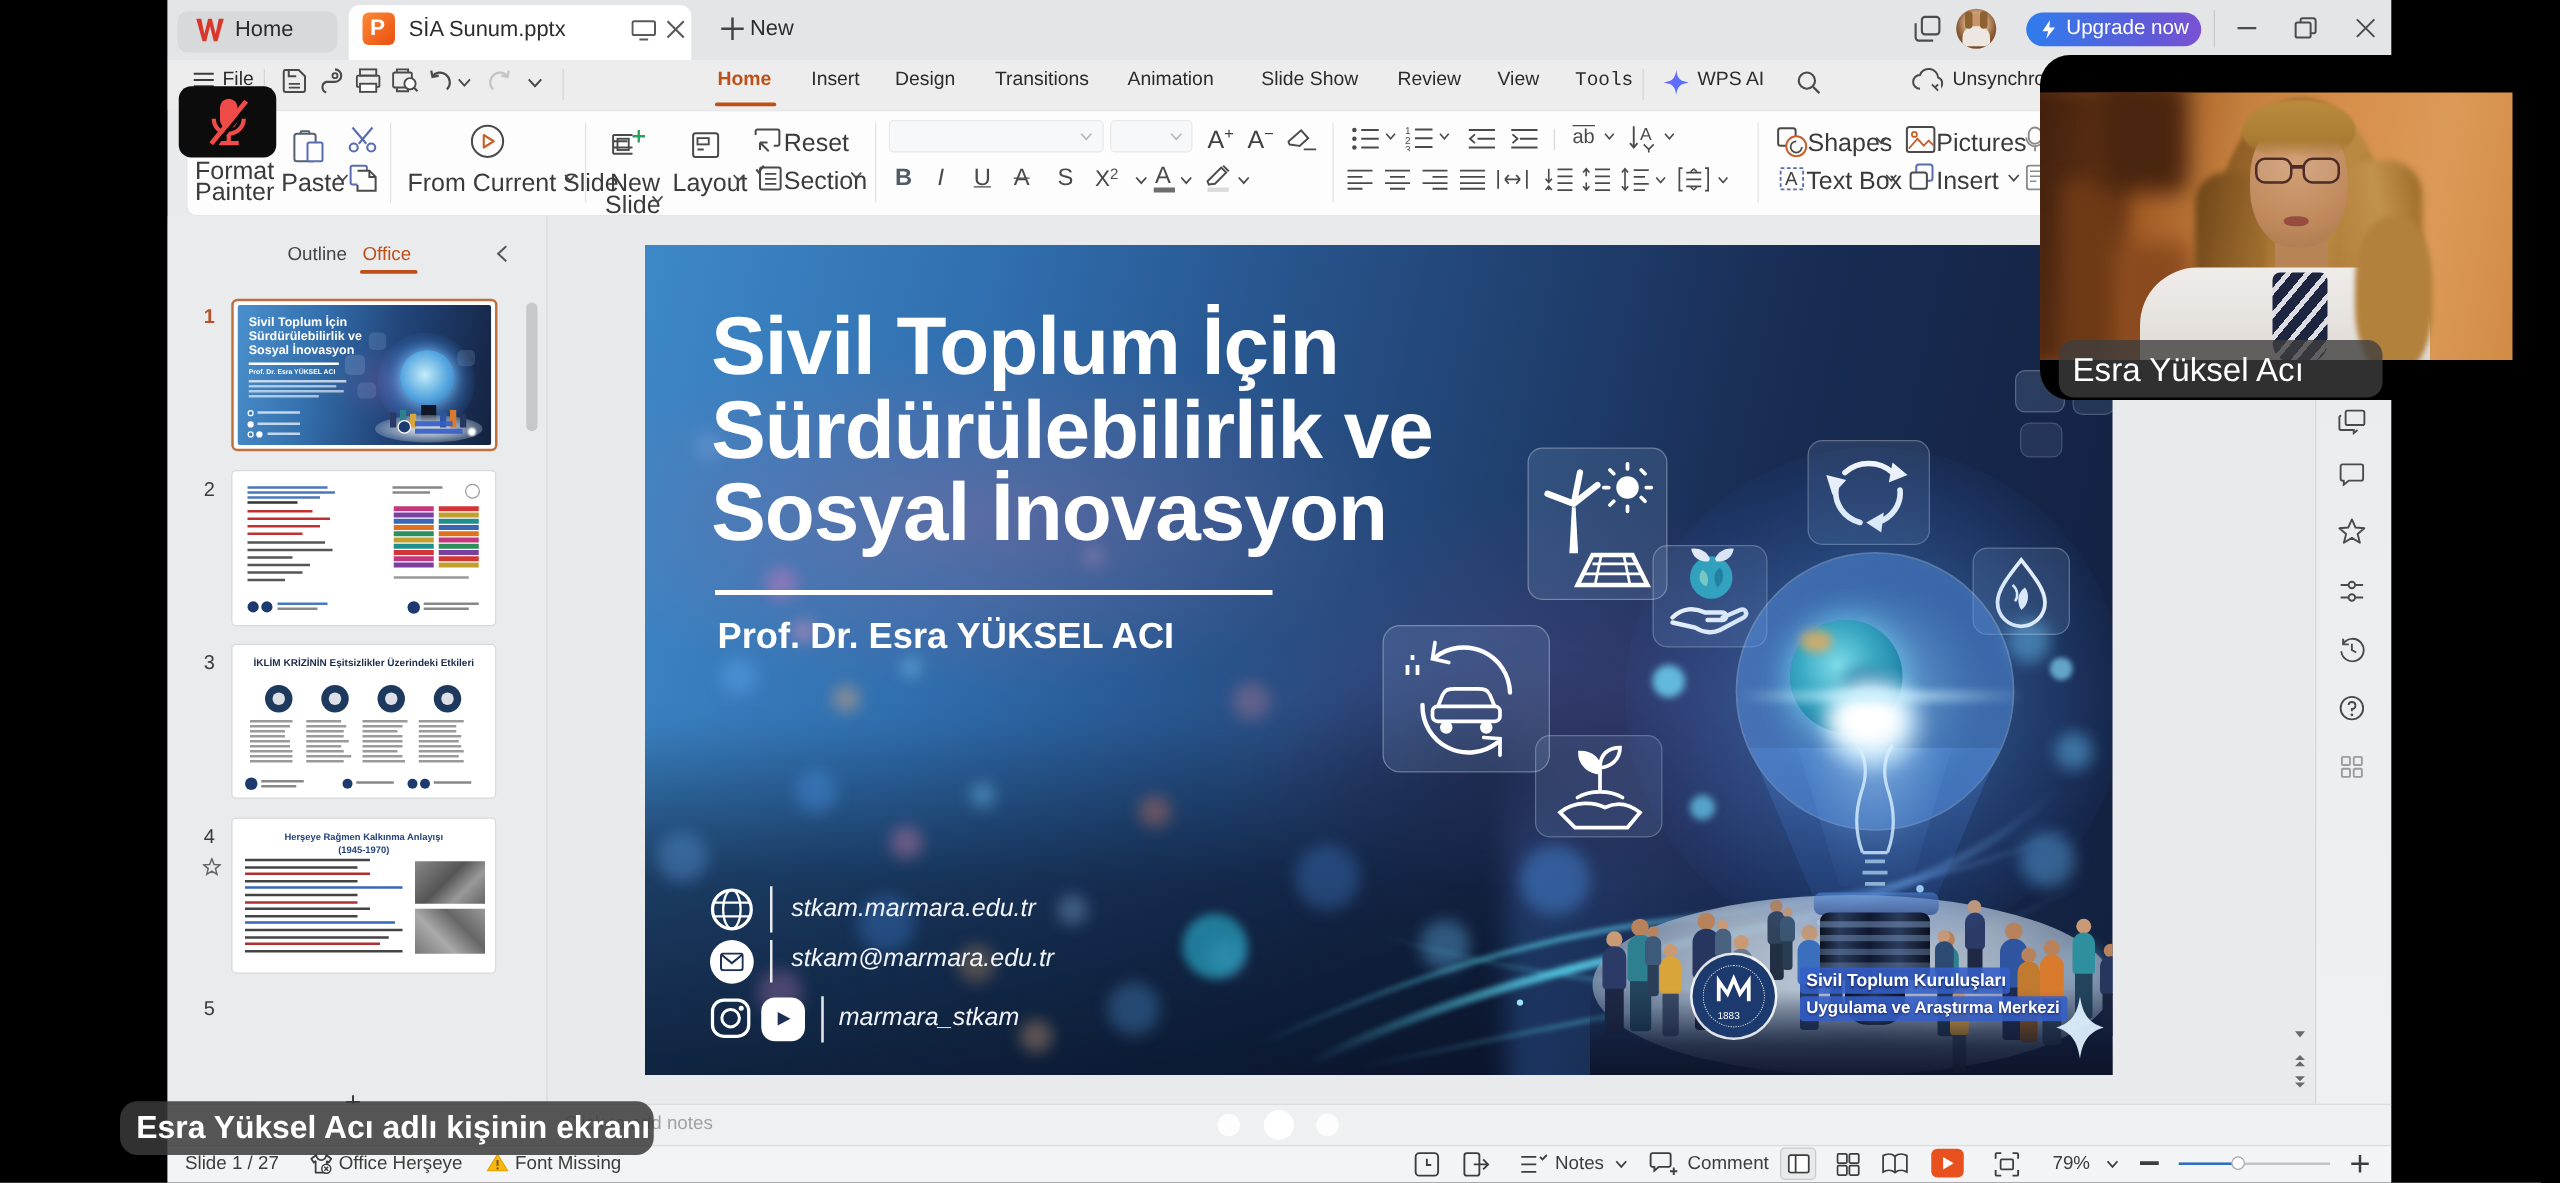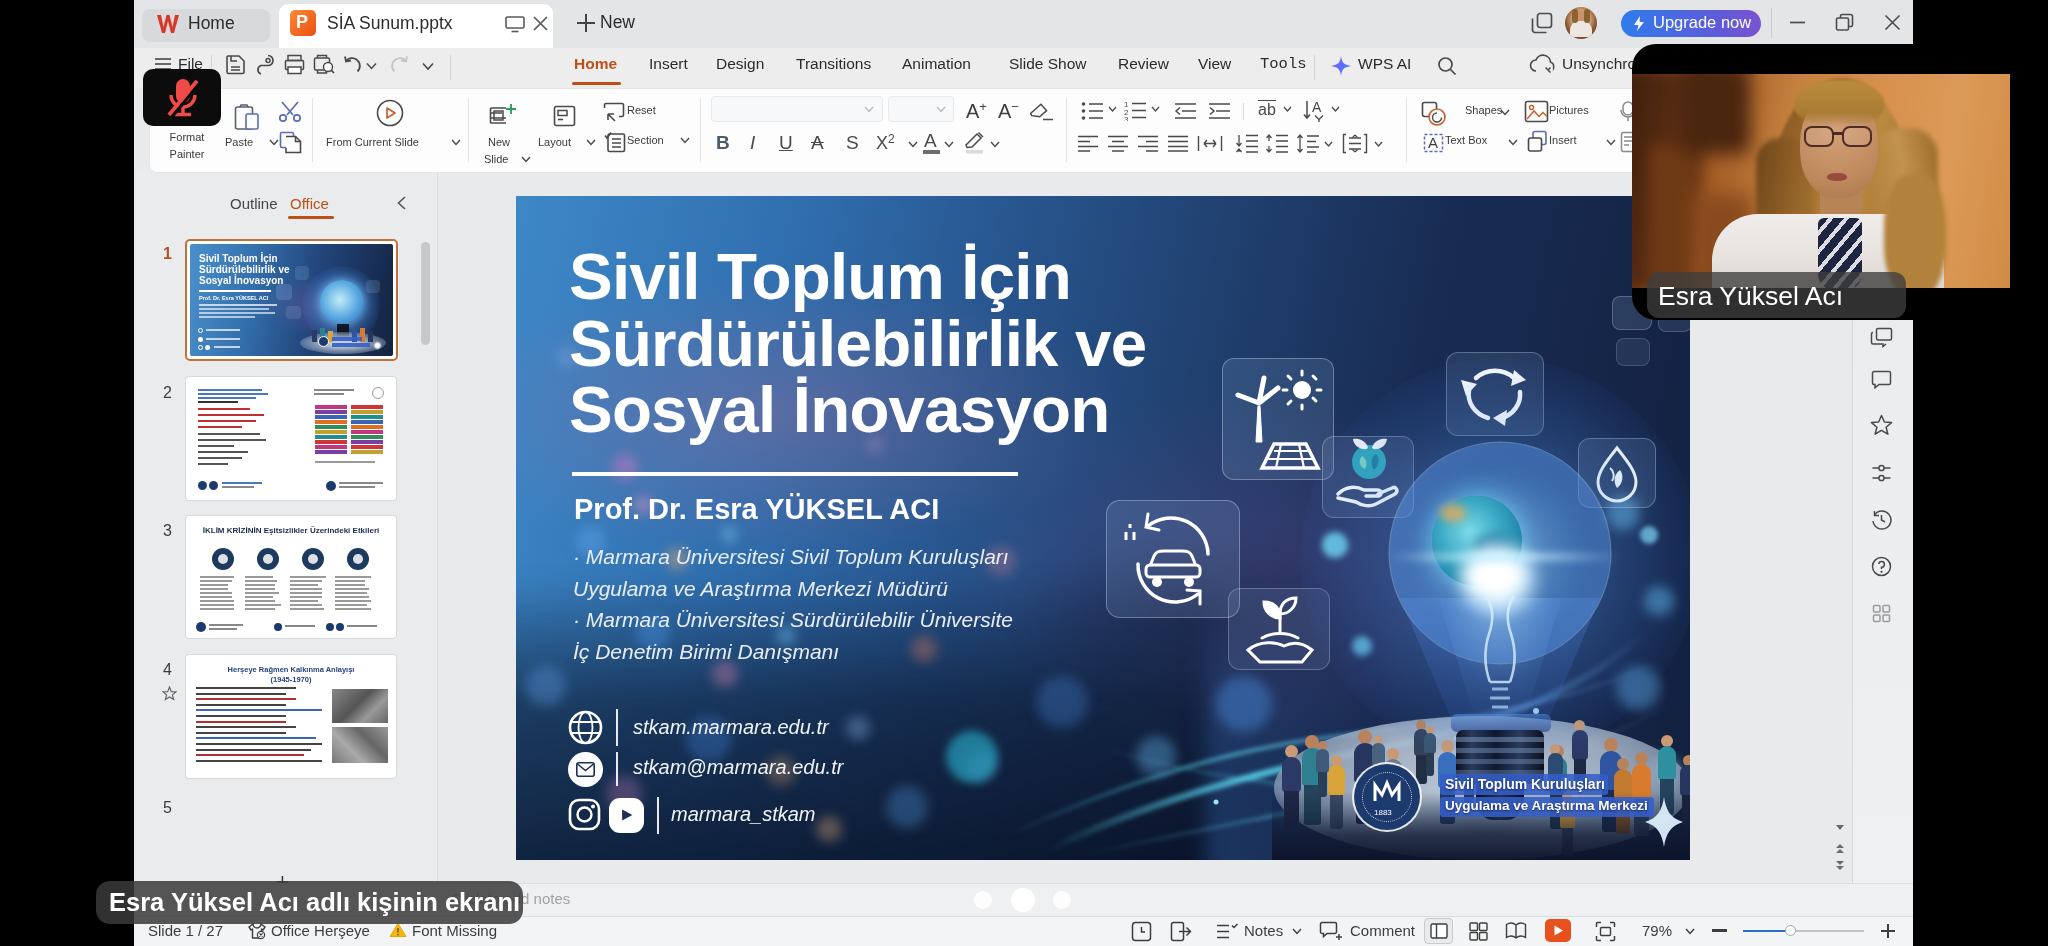--- a/index.html
+++ b/index.html
@@ -15,21 +15,21 @@
   #activetab { position:absolute; left:145px; top:4px; width:274px; height:44px;
     background:#fff; border-radius:9px 9px 0 0; }
   .tabtxt { position:absolute; font-size:17px; color:#2c2c2c; }
   
   #menurow { position:absolute; left:0; top:48px; width:1779px; height:40px; background:#ededee; }
   .mitem { position:absolute; font-size:15.5px; color:#2b2b2b; top:55px; }
   
   #ribbon { position:absolute; left:15px; top:88px; width:1756px; height:85px;
     background:#fdfdfe; border:1px solid #e4e5e7; border-radius:8px; }
   .rdiv { position:absolute; width:1px; background:#e2e3e5; top:98px; height:64px; }
-  .rlabel { position:absolute; font-size:11px; color:#3a3a3a; white-space:nowrap; }
+  .rlabel { position:absolute; font-size:20px; color:#3a3a3a; white-space:nowrap; }
   
   #leftpanel { position:absolute; left:0; top:173px; width:303px; height:710px; background:#eaebed; }
   #canvas { position:absolute; left:303px; top:173px; width:1415px; height:710px; background:#e9eaec; }
   #rail { position:absolute; left:1718px; top:173px; width:61px; height:710px;
     background:linear-gradient(180deg,#dcdee0 0,#ebeced 120px,#eff0f1 100%);
     border-left:1px solid #d6d7d9; }
   #notesbar { position:absolute; left:0; top:883px; width:1779px; height:33px;
     background:#eff0f1; border-top:1px solid #dbdcde; }
   #statusbar { position:absolute; left:0; top:916px; width:1779px; height:30px;
     background:#f3f4f5; border-top:1px solid #dadbdd; }
@@ -370,21 +370,21 @@
   </svg>
   <svg class="abs" style="left:1240px;top:141px" width="9" height="6" viewBox="0 0 9 6">
       <path d="M1 1 L4.5 5 L8 1" fill="none" stroke="#4a4a4a" stroke-width="1.3"></path>
     </svg>
   <div class="rdiv" style="left:1272px;"></div>
   <svg class="abs" style="left:1287px;top:101px" width="26" height="25" viewBox="0 0 26 25">
     <rect x="1.5" y="1.5" width="14" height="14" rx="2" fill="none" stroke="#4a4a4a" stroke-width="1.6"></rect>
     <circle cx="16" cy="16" r="8" fill="#fdfdfe" stroke="#c8602c" stroke-width="1.6"></circle>
     <path d="M16 12 A4.5 4.5 0 1 0 20.5 16.5" fill="none" stroke="#4a4a4a" stroke-width="1.4"></path>
   </svg>
-  <div class="rlabel" style="left:1312px;top:104px;margin-left:19px;">Shapes</div>
+  <div class="rlabel" style="left:1312px;top:104px;">Shapes</div>
   <svg class="abs" style="left:1366px;top:109px" width="10" height="7" viewBox="0 0 10 7">
       <path d="M1 1 L5 5.5 L9 1" fill="none" stroke="#4a4a4a" stroke-width="1.4"></path>
     </svg>
   <svg class="abs" style="left:1390px;top:100px" width="25" height="23" viewBox="0 0 25 23">
     <rect x="1.5" y="1.5" width="22" height="20" rx="2" fill="none" stroke="#4a4a4a" stroke-width="1.6"></rect>
     <circle cx="7.5" cy="7.5" r="2" fill="none" stroke="#c8602c" stroke-width="1.4"></circle>
     <path d="M3 19 L10 11 L15 16.5 L19 12.5 L23 16.5" fill="none" stroke="#c8602c" stroke-width="1.5"></path>
   </svg>
   <div class="rlabel" style="left:1415px;top:104px;">Pictures</div>
   <svg class="abs" style="left:1287px;top:131px" width="25" height="24" viewBox="0 0 25 24">
@@ -948,21 +948,20 @@
   <div class="abs" style="left:924px;top:578px;width:168px;height:21px;background:rgba(52,94,200,0.88);border-radius:3px;"></div>
   <div class="abs" style="left:924px;top:601px;width:214px;height:20px;background:rgba(52,94,200,0.88);border-radius:3px;"></div>
   <div class="abs" style="left:929px;top:580px;font-size:14px;font-weight:bold;color:#fff;text-shadow:0 1px 2px rgba(0,0,30,0.6);">Sivil Toplum Kuruluşları</div>
   <div class="abs" style="left:929px;top:602px;font-size:13.5px;font-weight:bold;color:#fff;text-shadow:0 1px 2px rgba(0,0,30,0.6);">Uygulama ve Araştırma Merkezi</div>
   <svg class="abs" style="left:1122px;top:600px" width="52" height="52" viewBox="0 0 52 52">
     <path d="M26 1 C28 14 32 22 45 26 C32 30 28 38 26 51 C24 38 20 30 7 26 C20 22 24 14 26 1 Z" fill="#ddeefc" opacity="0.95"></path>
   </svg>
   <div id="title" style="top:48px;">Sivil Toplum İçin<br>Sürdürülebilirlik ve<br>Sosyal İnovasyon</div>
   <div style="position:absolute;left:56px;top:276px;width:446px;height:4px;background:#fff;"></div>
   <div id="subt">Prof. Dr. Esra YÜKSEL ACI</div>
-  <div id="bullets">· Marmara Üniversitesi Sivil Toplum Kuruluşları<br>Uygulama ve Araştırma Merkezi Müdürü<br>· Marmara Üniversitesi Sürdürülebilir Üniversite<br>İç Denetim Birimi Danışmanı</div>
 
   <svg class="abs" style="left:52px;top:514px" width="35" height="35" viewBox="0 0 35 35">
     <circle cx="17.5" cy="17.5" r="15.5" fill="none" stroke="#fff" stroke-width="2.6"></circle>
     <ellipse cx="17.5" cy="17.5" rx="7" ry="15.5" fill="none" stroke="#fff" stroke-width="1.8"></ellipse>
     <path d="M3 12 H32 M3 23 H32" stroke="#fff" stroke-width="1.8"></path>
   </svg>
   <div class="abs" style="left:100px;top:513px;width:2px;height:37px;background:rgba(255,255,255,0.9);"></div>
   <div class="ctext abs" style="left:117px;top:520px;">stkam.marmara.edu.tr</div>
   <div class="abs" style="left:52px;top:556px;width:35px;height:35px;border-radius:50%;background:#fff;"></div>
   <svg class="abs" style="left:60px;top:566px" width="19" height="15" viewBox="0 0 19 15">

